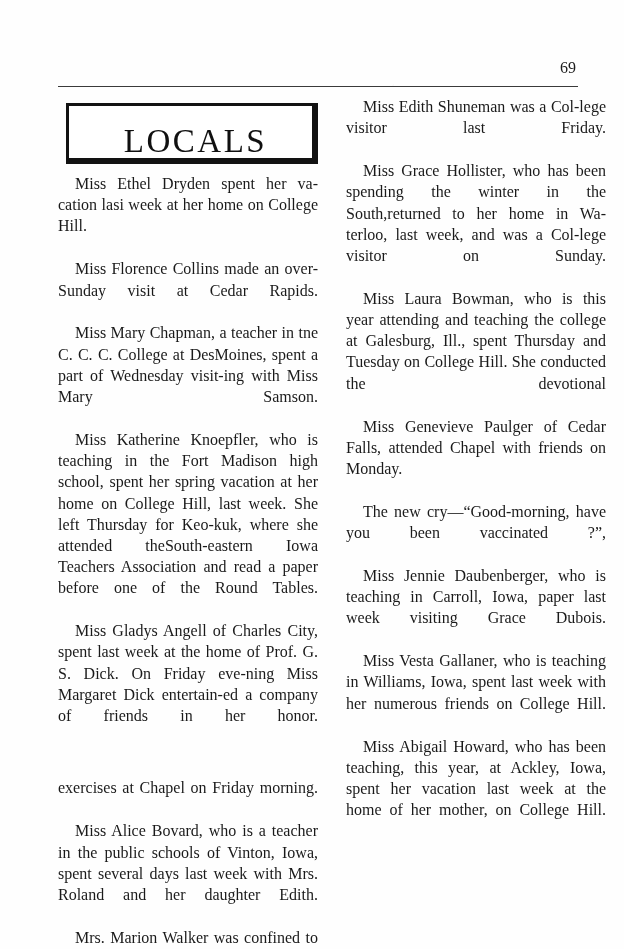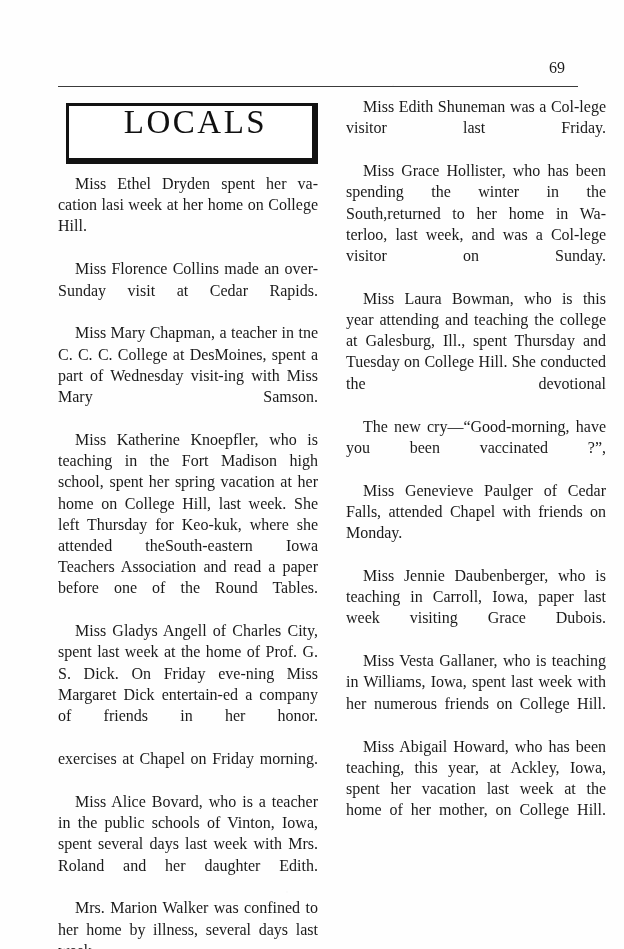--- a/index.html
+++ b/index.html
@@ -44,21 +44,21 @@
     right: 0;
     top: 0;
     text-align: center;
     font-size: 16.5px;
     letter-spacing: 2.1px;
     color: #1c1c1c;
     white-space: nowrap;
   }
   .masthead-folio {
     position: absolute;
-    right: 13px;
+    right: 2px;
     top: 1px;
     font-size: 16px;
     color: #1c1c1c;
   }
   .masthead-rule {
     position: absolute;
     left: 58px;
     right: 46px;
     top: 86px;
     height: 0;
@@ -82,21 +82,21 @@
 
   
   .locals-plate {
     height: 52px;
     margin: 7px 0 9px 8px;
     border-top: 3px solid #121212;
     border-left: 3px solid #121212;
     border-right: 6px solid #121212;
     border-bottom: 6px solid #121212;
     display: flex;
-    align-items: flex-start;
+    align-items: flex-end;
     justify-content: center;
     background: #ffffff;
   }
   .locals-title {
     font-size: 33px;
     letter-spacing: 2.5px;
     color: #101010;
     line-height: 1;
     padding-left: 10px;
   }
@@ -107,20 +107,21 @@
     font-size: 16px;
     line-height: 21.2px;
     text-align: justify;
     text-justify: inter-word;
     text-indent: 17px;
     hyphens: none;
     word-spacing: 0.2px;
   }
   p.item.noindent {
     text-indent: 0;
+    margin-top: 30px;
   }
   
   p.item::after {
     content: "";
     display: inline-block;
     width: 100%;
   }
 </style>
 </head>
 <body>
@@ -148,22 +149,22 @@
           <p class="item">Miss Alice Bovard, who is a teacher in the public schools of Vinton, Iowa, spent several days last week with Mrs. Roland and her daughter Edith.</p>
           <p class="item">Mrs. Marion Walker was confined to her home by illness, several days last week.</p>
         </div>
     </div>
 
     <div class="col">
       <div>
           <p class="item">Miss Edith Shuneman was a Col-lege visitor last Friday.</p>
           <p class="item">Miss Grace Hollister, who has been spending the winter in the South,returned to her home in Wa-terloo, last week, and was a Col-lege visitor on Sunday.</p>
           <p class="item">Miss Laura Bowman, who is this year attending and teaching the college at Galesburg, Ill., spent Thursday and Tuesday on College Hill. She conducted the devotional</p>
+          <p class="item">Miss Genevieve Paulger of Cedar Falls, attended Chapel with friends on Monday.</p>
           <p class="item">The new cry—“Good-morning, have you been vaccinated ?”,</p>
-          <p class="item">Miss Genevieve Paulger of Cedar Falls, attended Chapel with friends on Monday.</p>
           <p class="item">Miss Jennie Daubenberger, who is teaching in Carroll, Iowa, paper last week visiting Grace Dubois.</p>
           <p class="item">Miss Vesta Gallaner, who is teaching in Williams, Iowa, spent last week with her numerous friends on College Hill.</p>
           <p class="item">Miss Abigail Howard, who has been teaching, this year, at Ackley, Iowa, spent her vacation last week at the home of her mother, on College Hill.</p>
         </div>
     </div>
 
   </div>
 </div>
 
 </body></html>

